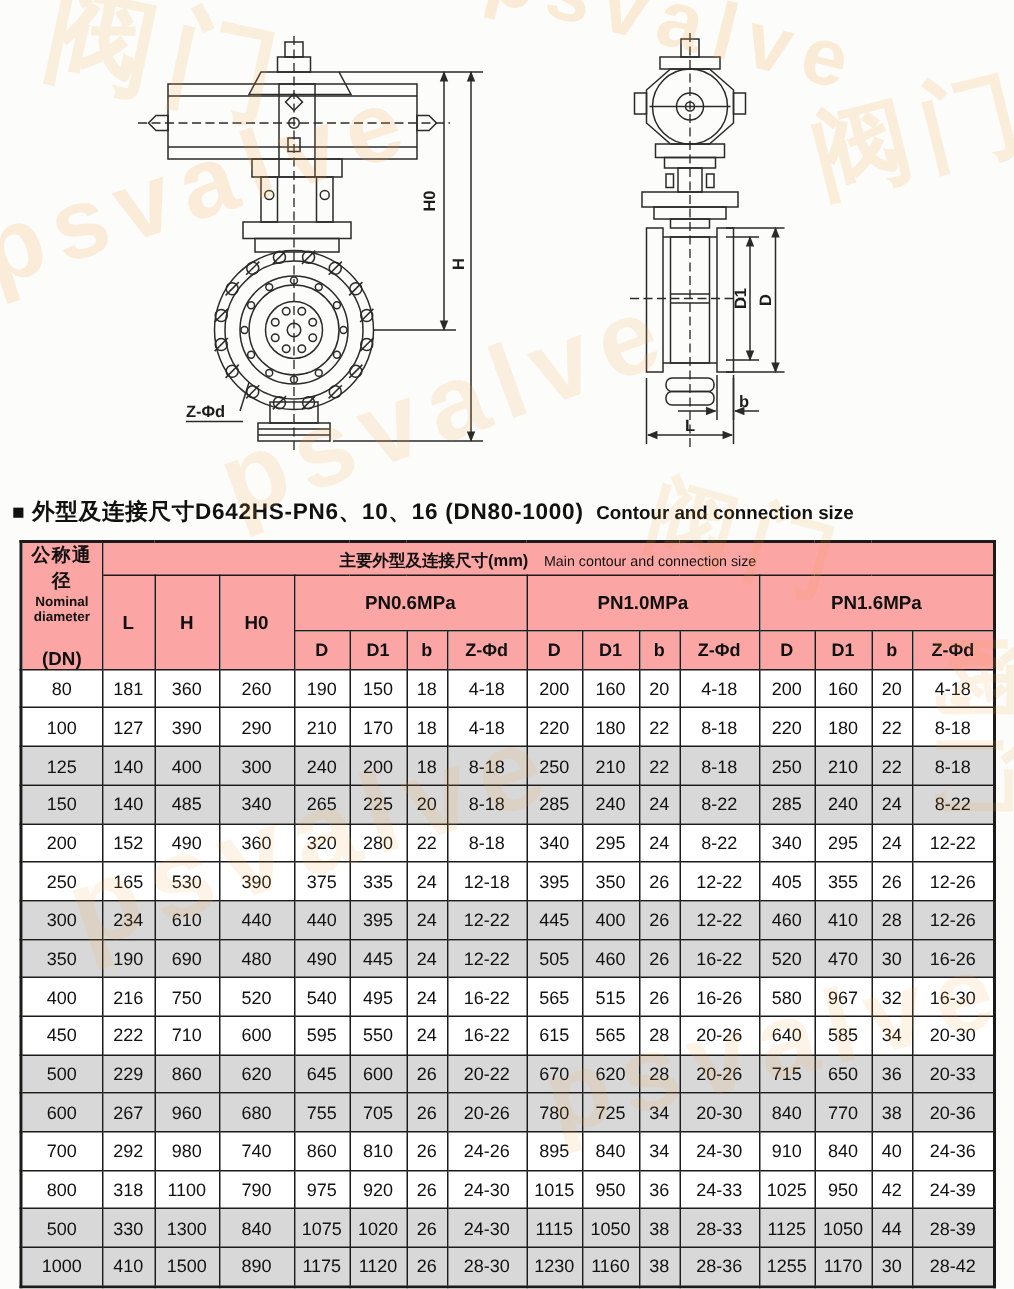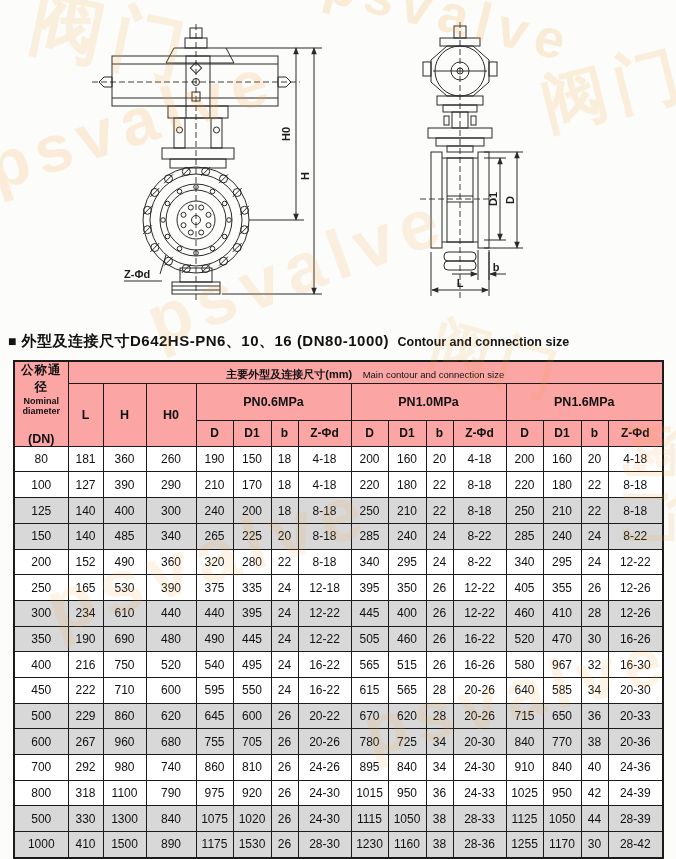--- a/index.html
+++ b/index.html
@@ -568,21 +568,21 @@
           <td>1050</td>
           <td>44</td>
           <td>28-39</td>
         </tr>
         <tr class="shaded">
           <td>1000</td>
           <td>410</td>
           <td>1500</td>
           <td>890</td>
           <td>1175</td>
-          <td>1530</td>
+          <td>1120</td>
           <td>26</td>
           <td>28-30</td>
           <td>1230</td>
           <td>1160</td>
           <td>38</td>
           <td>28-36</td>
           <td>1255</td>
           <td>1170</td>
           <td>30</td>
           <td>28-42</td>

